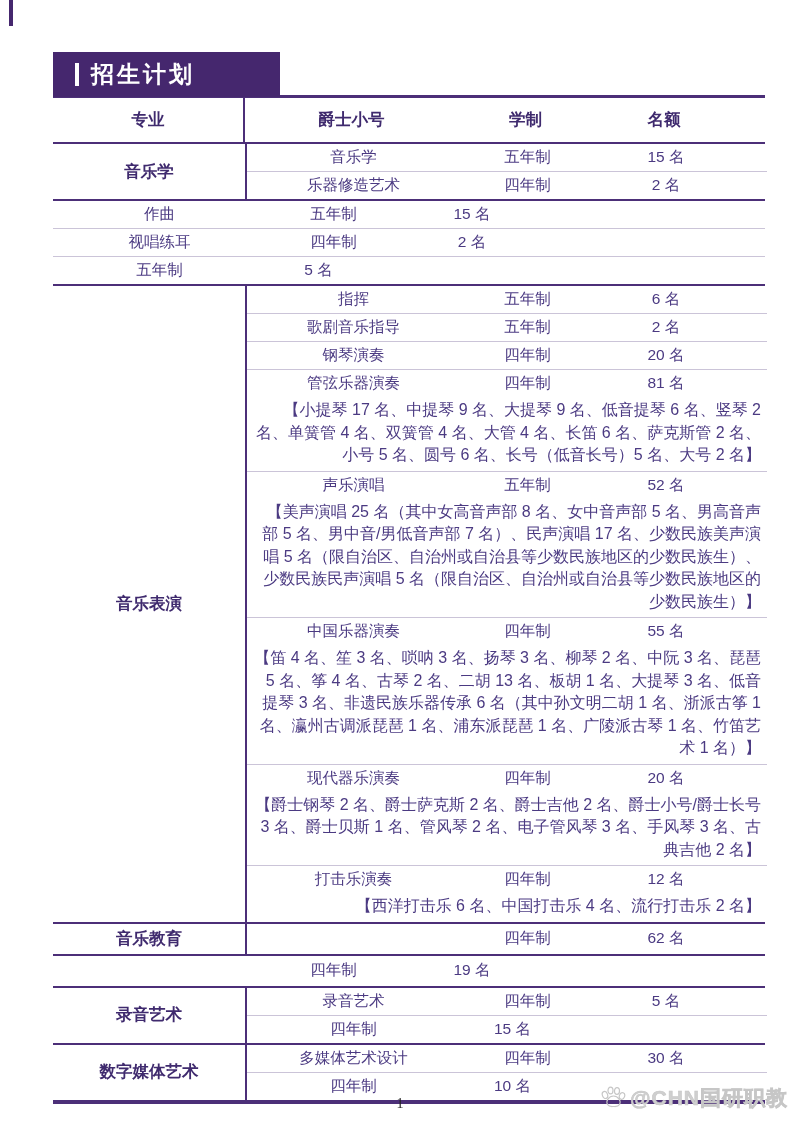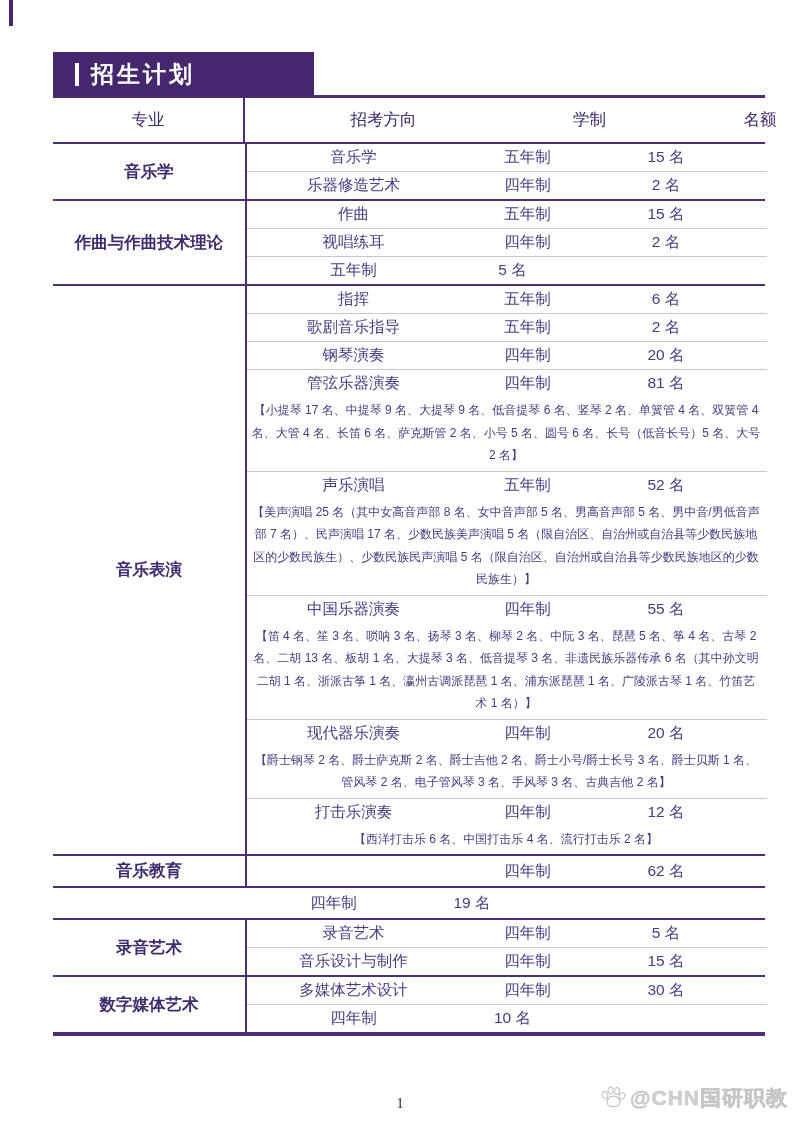--- a/index.html
+++ b/index.html
@@ -3,57 +3,57 @@
 <meta charset="utf-8">
 <style>
   html,body{margin:0;padding:0;background:#ffffff;}
   .page{
     position:relative;width:800px;height:1131px;background:#ffffff;overflow:hidden;
     font-family:"Liberation Sans","DejaVu Sans",sans-serif;color:#4b3a82;
   }
   .corner-dash{position:absolute;left:9px;top:0;width:4px;height:26px;background:#45276e;}
   
   .banner{
-    position:absolute;left:53px;top:52px;width:261px;height:45px;
+    position:absolute;left:53px;top:52px;width:227px;height:45px;
     background:#45276e;display:flex;align-items:center;z-index:3;
   }
   .banner .bar{display:inline-block;width:4px;height:23px;background:#ffffff;margin:0 12px 0 22px;}
   .banner .txt{color:#ffffff;font-size:23px;font-weight:bold;letter-spacing:3px;}
   
   .table{
     position:absolute;left:53px;top:95px;width:712px;
     border-top:3px solid #4c2f78;border-bottom:4px solid #4c2f78;
     font-size:15.5px;
   }
   .hdr{
     display:grid;grid-template-columns:192px 213px 135px 172px;
     min-height:44px;align-items:center;border-bottom:2px solid #4c2f78;
-    font-size:16.5px;font-weight:normal;color:#3f2a6e;gap:32px;
+    font-size:16.5px;font-weight:bold;color:#3f2a6e;
   }
   .hdr>div{text-align:center;}
   .hdr .c-major{border-right:2px solid #4c2f78;align-self:stretch;display:flex;align-items:center;justify-content:center;}
   .hdr .c-quota{padding-right:30px;}
   .section{display:flex;border-bottom:2px solid #4c2f78;}
   .section:last-child{border-bottom:none;}
   .major-cell{
     width:192px;flex:0 0 192px;border-right:2px solid #4c2f78;
     display:flex;align-items:center;justify-content:center;
     font-size:16.5px;font-weight:bold;color:#3f2a6e;text-align:center;
   }
   .rows{flex:1;display:flex;flex-direction:column;justify-content:center;}
   .drow{
     display:grid;grid-template-columns:213px 135px 172px;
     min-height:27px;align-items:center;text-align:center;color:#4b3a82;
   }
   .drow.tall{min-height:30px;}
   .drow:not(.first){border-top:1px solid #cbc4d8;}
   .drow .q{padding-right:30px;}
   .note{
-    padding:2px 6px 4px 4px;font-size:12px;line-height:22.5px;
-    text-align:center;color:#4b3a82;
+    padding:2px 6px 4px 4px;font-size:16px;line-height:22.5px;
+    text-align:right;color:#4b3a82;
   }
   
   .pagenum{
     position:absolute;left:0;right:0;top:1096px;text-align:center;
     font-family:"Liberation Serif","DejaVu Serif",serif;font-size:14px;color:#222222;
   }
   .watermark{
     position:absolute;right:12px;top:1084px;display:flex;align-items:center;gap:4px;
     color:#cfcfcf;font-size:21px;letter-spacing:1px;font-weight:bold;justify-content:center;
     -webkit-text-stroke:0.6px #c6c6c6;
@@ -68,42 +68,41 @@
   <div class="corner-dash"></div>
 
   <div class="banner">
     <span class="bar"></span>
     <span class="txt">招生计划</span>
   </div>
 
   <div class="table">
     <div class="hdr">
       <div class="c-major">专业</div>
-      <div class="c-dir">招考方向</div>
+      <div class="c-dir">爵士小号</div>
       <div class="c-dur">学制</div>
       <div class="c-quota">名额</div>
     </div>
     <div>
         <div class="section">
           <div class="major-cell">音乐学</div>
           <div class="rows">
             <div class="drow first">
               <div class="d">音乐学</div>
               <div class="y">五年制</div>
               <div class="q">15 名</div>
             </div>
             <div class="drow">
               <div class="d">乐器修造艺术</div>
               <div class="y">四年制</div>
               <div class="q">2 名</div>
             </div>
           </div>
         </div>
         <div class="section">
-          <div class="major-cell">作曲与作曲技术理论</div>
           <div class="rows">
             <div class="drow first">
               <div class="d">作曲</div>
               <div class="y">五年制</div>
               <div class="q">15 名</div>
             </div>
             <div class="drow">
               <div class="d">视唱练耳</div>
               <div class="y">四年制</div>
               <div class="q">2 名</div>
@@ -185,21 +184,20 @@
         </div>
         <div class="section">
           <div class="major-cell">录音艺术</div>
           <div class="rows">
             <div class="drow first">
               <div class="d">录音艺术</div>
               <div class="y">四年制</div>
               <div class="q">5 名</div>
             </div>
             <div class="drow">
-              <div class="d">音乐设计与制作</div>
               <div class="y">四年制</div>
               <div class="q">15 名</div>
             </div>
           </div>
         </div>
         <div class="section">
           <div class="major-cell">数字媒体艺术</div>
           <div class="rows">
             <div class="drow first">
               <div class="d">多媒体艺术设计</div>

